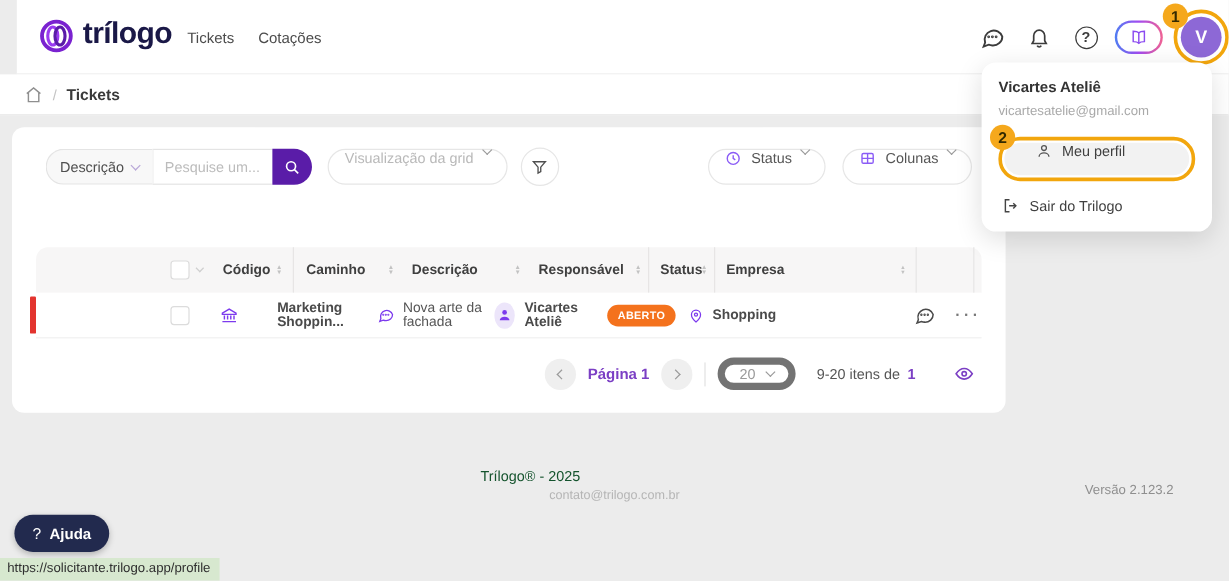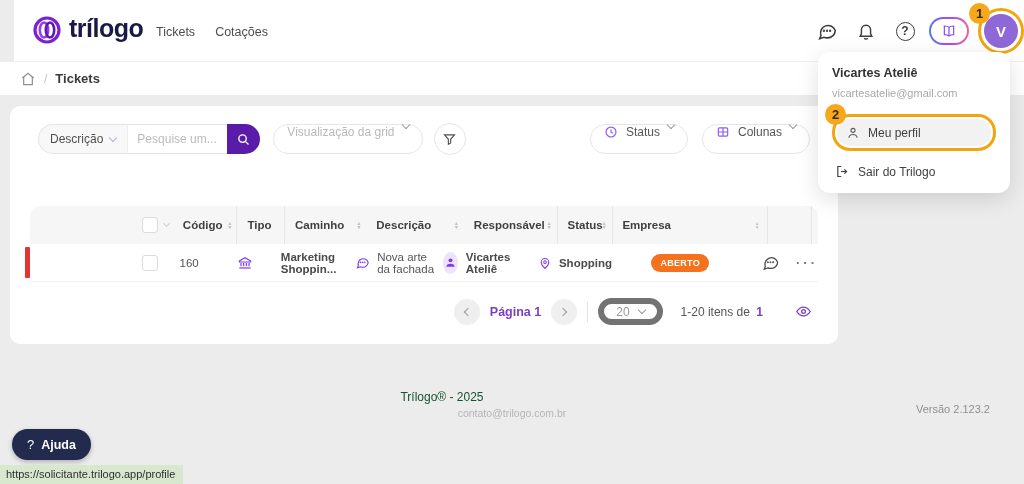--- a/index.html
+++ b/index.html
@@ -91,34 +91,34 @@
   .pg-label { color:#7B3FC4; font-weight:bold; font-size:12.5px; }
   .pg-divider { width:1px; height:20px; background:#e2e2e2; }
   .pg-size { height:27px; border:6px solid #737373; border-radius:14px; display:flex; align-items:center; gap:9px; padding:0 12px; font-size:12px; color:#9a9a9a; cursor:pointer; }
   .pg-items { font-size:12px; color:#555; margin-left:8px; }
   .pg-total { color:#7B3FC4; font-weight:bold; margin-left:3px; }
   .pg-eye { margin-left:22px; color:#7B3FC4; cursor:pointer; }
 
   
   .foot-copy { position:absolute; left:0; width:884px; top:390px; text-align:center; font-size:12px; color:#14532d; }
   .foot-mail { position:absolute; left:0; width:1024px; top:407px; text-align:center; font-size:10.5px; color:#b5b5b5; }
-  .foot-ver { position:absolute; right:34px; top:403px; font-size:11px; color:#8f8f8f; }
+  .foot-ver { position:absolute; right:46px; top:403px; font-size:11px; color:#8f8f8f; }
 
   
   .help-btn { position:absolute; left:12px; top:429px; height:31px; border-radius:17px; background:#222a4e; color:#fff; display:flex; align-items:center; gap:7px; padding:0 15px; cursor:pointer; box-shadow:0 2px 5px rgba(0,0,0,0.25); }
   .help-q { font-size:13px; }
   .help-label { font-size:12.5px; font-weight:bold; }
   .statusbar { position:absolute; left:0; bottom:0; background:#d7e8cf; color:#2f2f2f; font-size:11px; padding:3px 8px 4px 6px; }
 
   
   .dropdown { position:absolute; left:818px; top:52px; width:192px; background:#fff; border-radius:12px; box-shadow:0 6px 22px rgba(0,0,0,0.13); padding:14px 14px 14px; z-index:40; }
   .dd-name { font-size:12.5px; font-weight:bold; color:#333; }
   .dd-email { font-size:11px; color:#a9a9a9; margin-top:7px; }
   .dd-profile-ring { position:relative; margin-top:15px; border:3px solid #F2A60D; border-radius:18px; padding:2px; }
-  .dd-profile { background:#f2f2f2; border-radius:14px; height:27px; display:flex; align-items:center; gap:8px; padding:0 9px; cursor:pointer; color:#3f3f3f; }
+  .dd-profile { background:#f2f2f2; border-radius:14px; height:27px; display:flex; align-items:flex-start; gap:8px; padding:0 26px; cursor:pointer; color:#3f3f3f; }
   .dd-profile-label { font-size:12px; }
   .badge-2 { top:-13px; left:-10px; }
   .dd-logout { margin-top:13px; display:flex; align-items:center; gap:8px; padding-left:3px; cursor:pointer; color:#3f3f3f; }
   .dd-logout-label { font-size:12px; }
 </style>
 </head>
 <body>
 
 <div class="topbar">
   <div class="logo">
@@ -237,23 +237,20 @@
         <span class="checkbox"></span>
         <span class="hchk-chev"></span>
       </div>
       <div class="cell hcell c1">
         <span>Código</span>
         <span class="sort mid">
             <span>▴</span>
             <span>▾</span>
           </span>
       </div>
-      <div class="cell hcell c2 divl">
-        <span>Tipo</span>
-      </div>
       <div class="cell hcell c3 divl">
         <span>Caminho</span>
         <span class="sort">
             <span>▴</span>
             <span>▾</span>
           </span>
       </div>
       <div class="cell hcell c4">
         <span>Descrição</span>
         <span class="sort">
@@ -285,23 +282,20 @@
           </span>
       </div>
       <div class="cell c9 divl"></div>
       <div class="cell c10 divl"></div>
     </div>
 
     <div class="trow">
       <div class="row-accent"></div>
       <div class="cell c0">
         <span class="checkbox"></span>
-      </div>
-      <div class="cell c1 cell-normal">
-        <span>160</span>
       </div>
       <div class="cell c2">
         <span>
           <svg width="16" height="16" viewBox="0 0 24 24" fill="none" stroke="#7C3AED" stroke-width="1.8">
             <path d="M3.5 9 12 4l8.5 5v1.5h-17V9z"></path>
             <path d="M6 12v5M10 12v5M14 12v5M18 12v5"></path>
             <path d="M3.5 19.5h17"></path>
           </svg>
         </span>
       </div>
@@ -321,31 +315,31 @@
       </div>
       <div class="cell c5 cell-strong">
         <span class="mini-avatar">
           <svg width="13" height="13" viewBox="0 0 24 24" fill="currentColor">
             <circle cx="12" cy="8" r="3.6"></circle>
               <path d="M4.5 20a7.5 5.5 0 0 1 15 0z"></path>
           </svg>
         </span>
         <span>Vicartes Ateliê</span>
       </div>
+      <div class="cell c6">
+        <span class="status-badge">ABERTO</span>
+      </div>
       <div class="cell c7 cell-strong" style="padding-left:20px">
         <span class="cicon">
           <svg width="14" height="14" viewBox="0 0 24 24" fill="none" stroke="#7C3AED" stroke-width="1.8">
             <path d="M12 21s-6.5-5.2-6.5-10.3a6.5 6.5 0 1 1 13 0C18.5 15.8 12 21 12 21z"></path>
             <circle cx="12" cy="10.5" r="2.2"></circle>
           </svg>
         </span>
         <span>Shopping</span>
-      </div>
-      <div class="cell c6">
-        <span class="status-badge">ABERTO</span>
       </div>
       <div class="cell c8"></div>
       <div class="cell c9"></div>
       <div class="cell c10">
         <span>
           <svg width="19" height="19" viewBox="0 0 24 24" fill="none" stroke="#4a4a4a" stroke-width="1.6">
             <path d="M21 11.5a8.5 8 0 0 1-9 8 9.5 9.5 0 0 1-3.4-.7L4 20.5l1.4-3.6A8 8 0 1 1 21 11.5z"></path>
             <circle cx="8.6" cy="11.7" r="0.45" fill="#4a4a4a"></circle>
               <circle cx="12" cy="11.7" r="0.45" fill="#4a4a4a"></circle>
               <circle cx="15.4" cy="11.7" r="0.45" fill="#4a4a4a"></circle>
@@ -363,21 +357,21 @@
     <span class="pg-label">Página 1</span>
     <div class="pg-circle pg-next">
         <span class="pchev"></span>
       </div>
     <div class="pg-divider"></div>
     <div class="pg-size">
       <span>20</span>
       <span class="chev"></span>
     </div>
     <span class="pg-items">
-      <span>1-20 itens de</span>
+      <span>9-20 itens de</span>
       <span class="pg-total">1</span>
     </span>
     <span class="pg-eye">
       <svg width="17" height="17" viewBox="0 0 24 24" fill="none" stroke="currentColor" stroke-width="1.9">
         <path d="M2.5 12S6.5 5.8 12 5.8 21.5 12 21.5 12 17.5 18.2 12 18.2 2.5 12 2.5 12z"></path>
         <circle cx="12" cy="12" r="2.6"></circle>
       </svg>
     </span>
   </div>
 </div>

